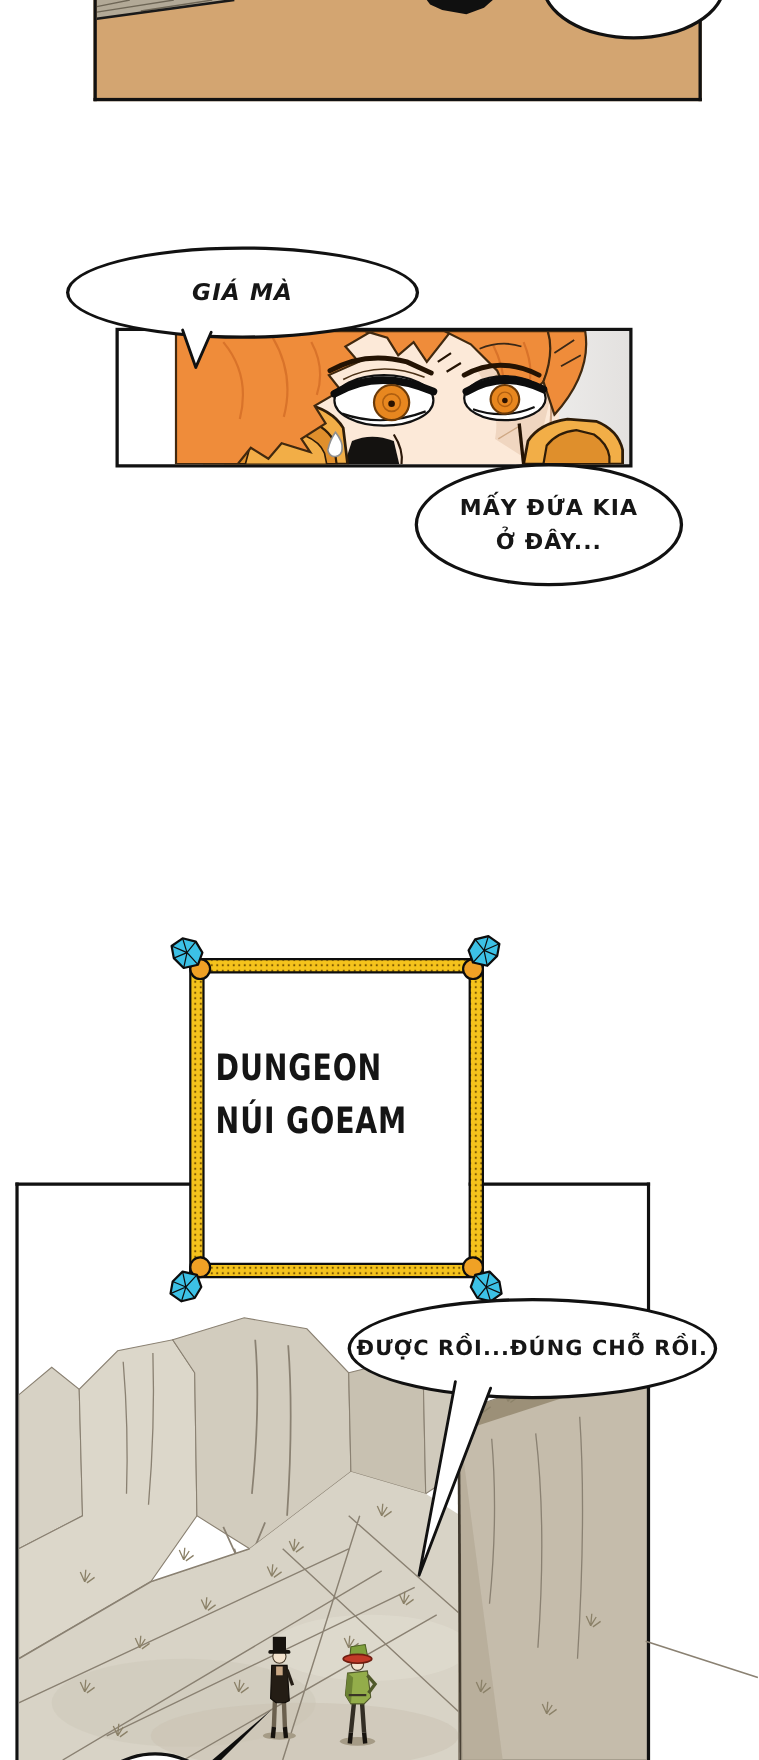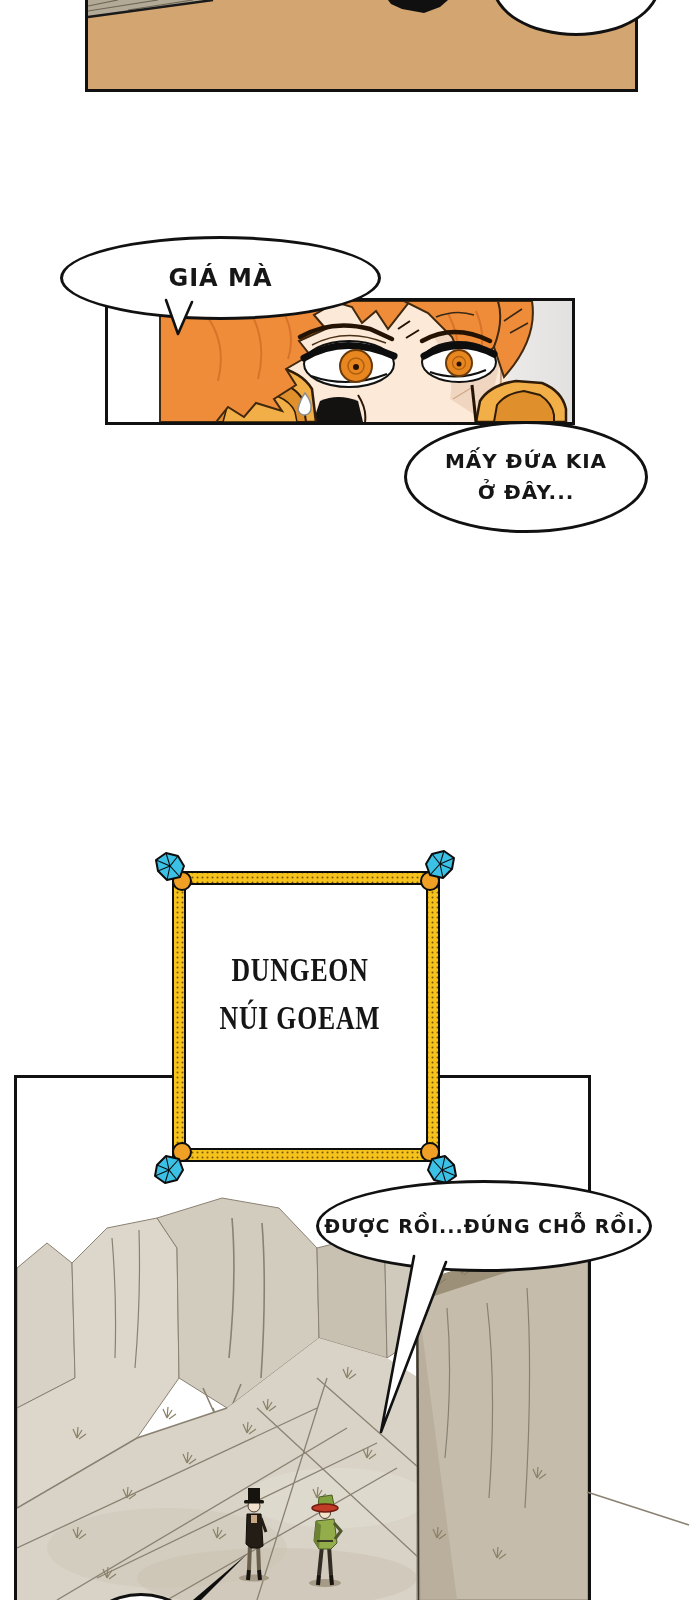--- a/index.html
+++ b/index.html
@@ -8,31 +8,31 @@
   .panel{position:absolute;box-sizing:border-box;border:3px solid var(--ink,#111);z-index:1;background:#fff;}
   .top-panel{left:85px;top:0;width:553px;height:92px;border-top:none;background:var(--top-panel-fill,#d3a571);}
   .eyes-panel{left:105px;top:298px;width:470px;height:127px;padding:0;}
   .eyes-panel svg{display:block;}
   .landscape-panel{left:14px;top:1075px;width:577px;height:525px;border-bottom:none;}
   .landscape-panel svg{display:block;}
   .bubble{position:absolute;background:#fff;border:3px solid var(--ink,#111);border-radius:50%;
           display:flex;flex-direction:column;align-items:center;justify-content:center;
           z-index:4;text-align:center;color:#161616;}
   .bubble .txt{font-weight:bold;letter-spacing:1px;}
-  .b-gia-ma{left:60px;top:236px;width:315px;height:78px;font-size:24px;}
-  .b-may-dua{left:404px;top:421px;width:238px;height:106px;font-size:20px;line-height:1.55;}
+  .b-gia-ma{left:60px;top:224px;width:315px;height:78px;font-size:21px;font-style:italic;}
+  .b-may-dua{left:377px;top:421px;width:238px;height:106px;font-size:20px;line-height:1.55;}
   .b-duoc-roi{left:316px;top:1180px;width:330px;height:86px;font-size:19px;align-items:center;}
   .partial-top-right{left:492px;top:-66px;width:162px;height:96px;z-index:3;}
   .partial-bottom{left:84px;top:1593px;width:108px;height:80px;z-index:4;}
   .tail{position:absolute;z-index:5;}
   .tail svg{display:block;overflow:visible;}
   .under-tail{z-index:3;}
   .sign{position:absolute;left:150px;top:845px;width:300px;height:340px;z-index:2;}
   .sign svg{display:block;overflow:visible;}
-  .sign-text{position:absolute;left:0;top:102px;width:100%;text-align:center;font-family:Liberation Serif, serif;}
+  .sign-text{position:absolute;left:13px;top:102px;width:100%;text-align:left;}
   .sign-line{font-weight:900;font-size:33px;line-height:1.45;letter-spacing:1px;color:#151515;
              transform:scaleX(0.78);transform-origin:50% 50%;}
   .stray-line{position:absolute;left:585px;top:1485px;z-index:1;}
 </style>
 </head>
 <body>
 
 <div class="page">
 
   <div class="panel top-panel">

